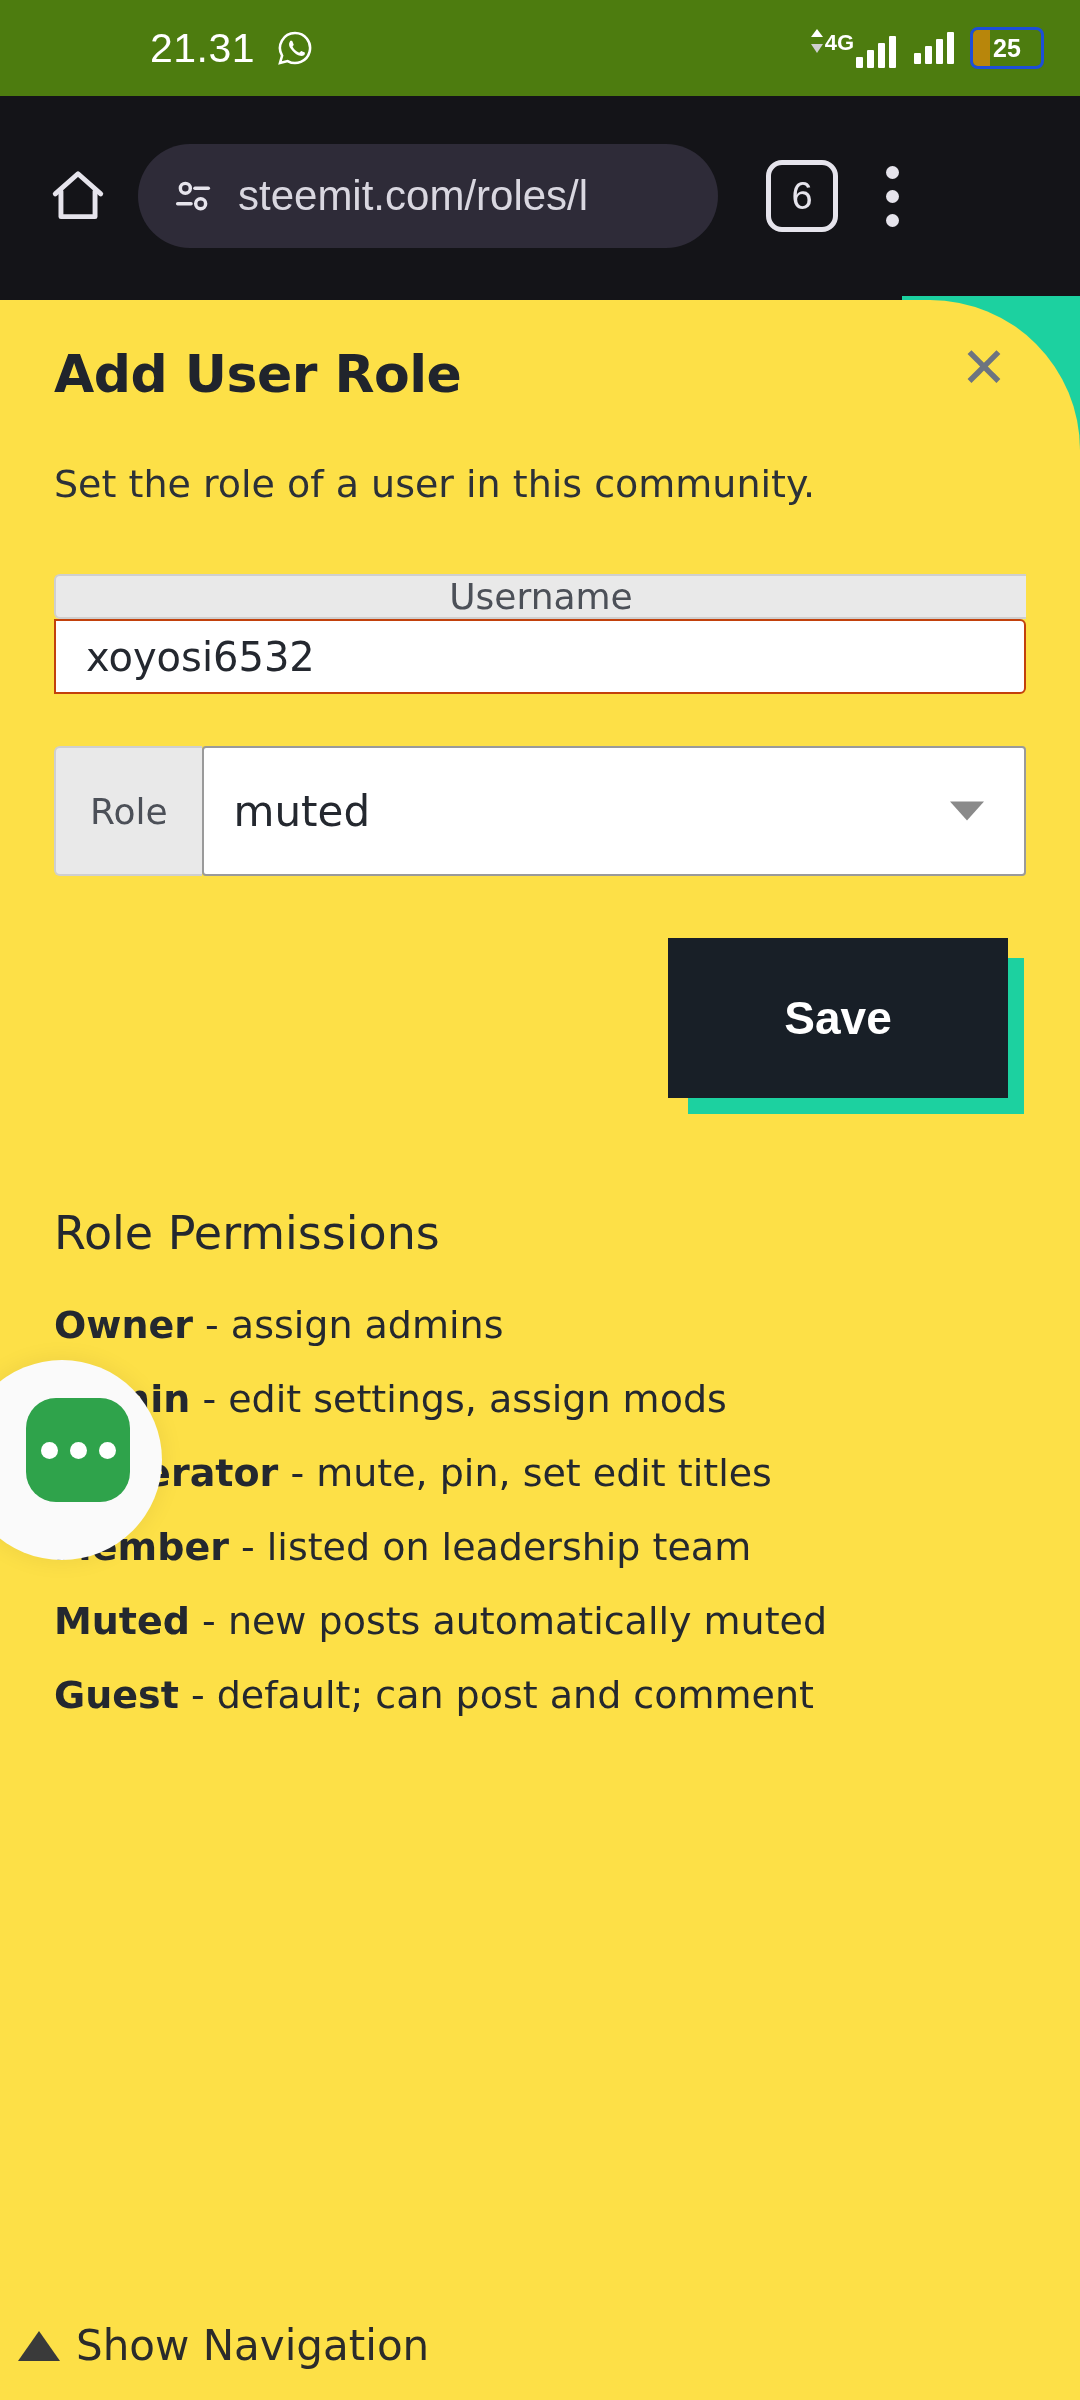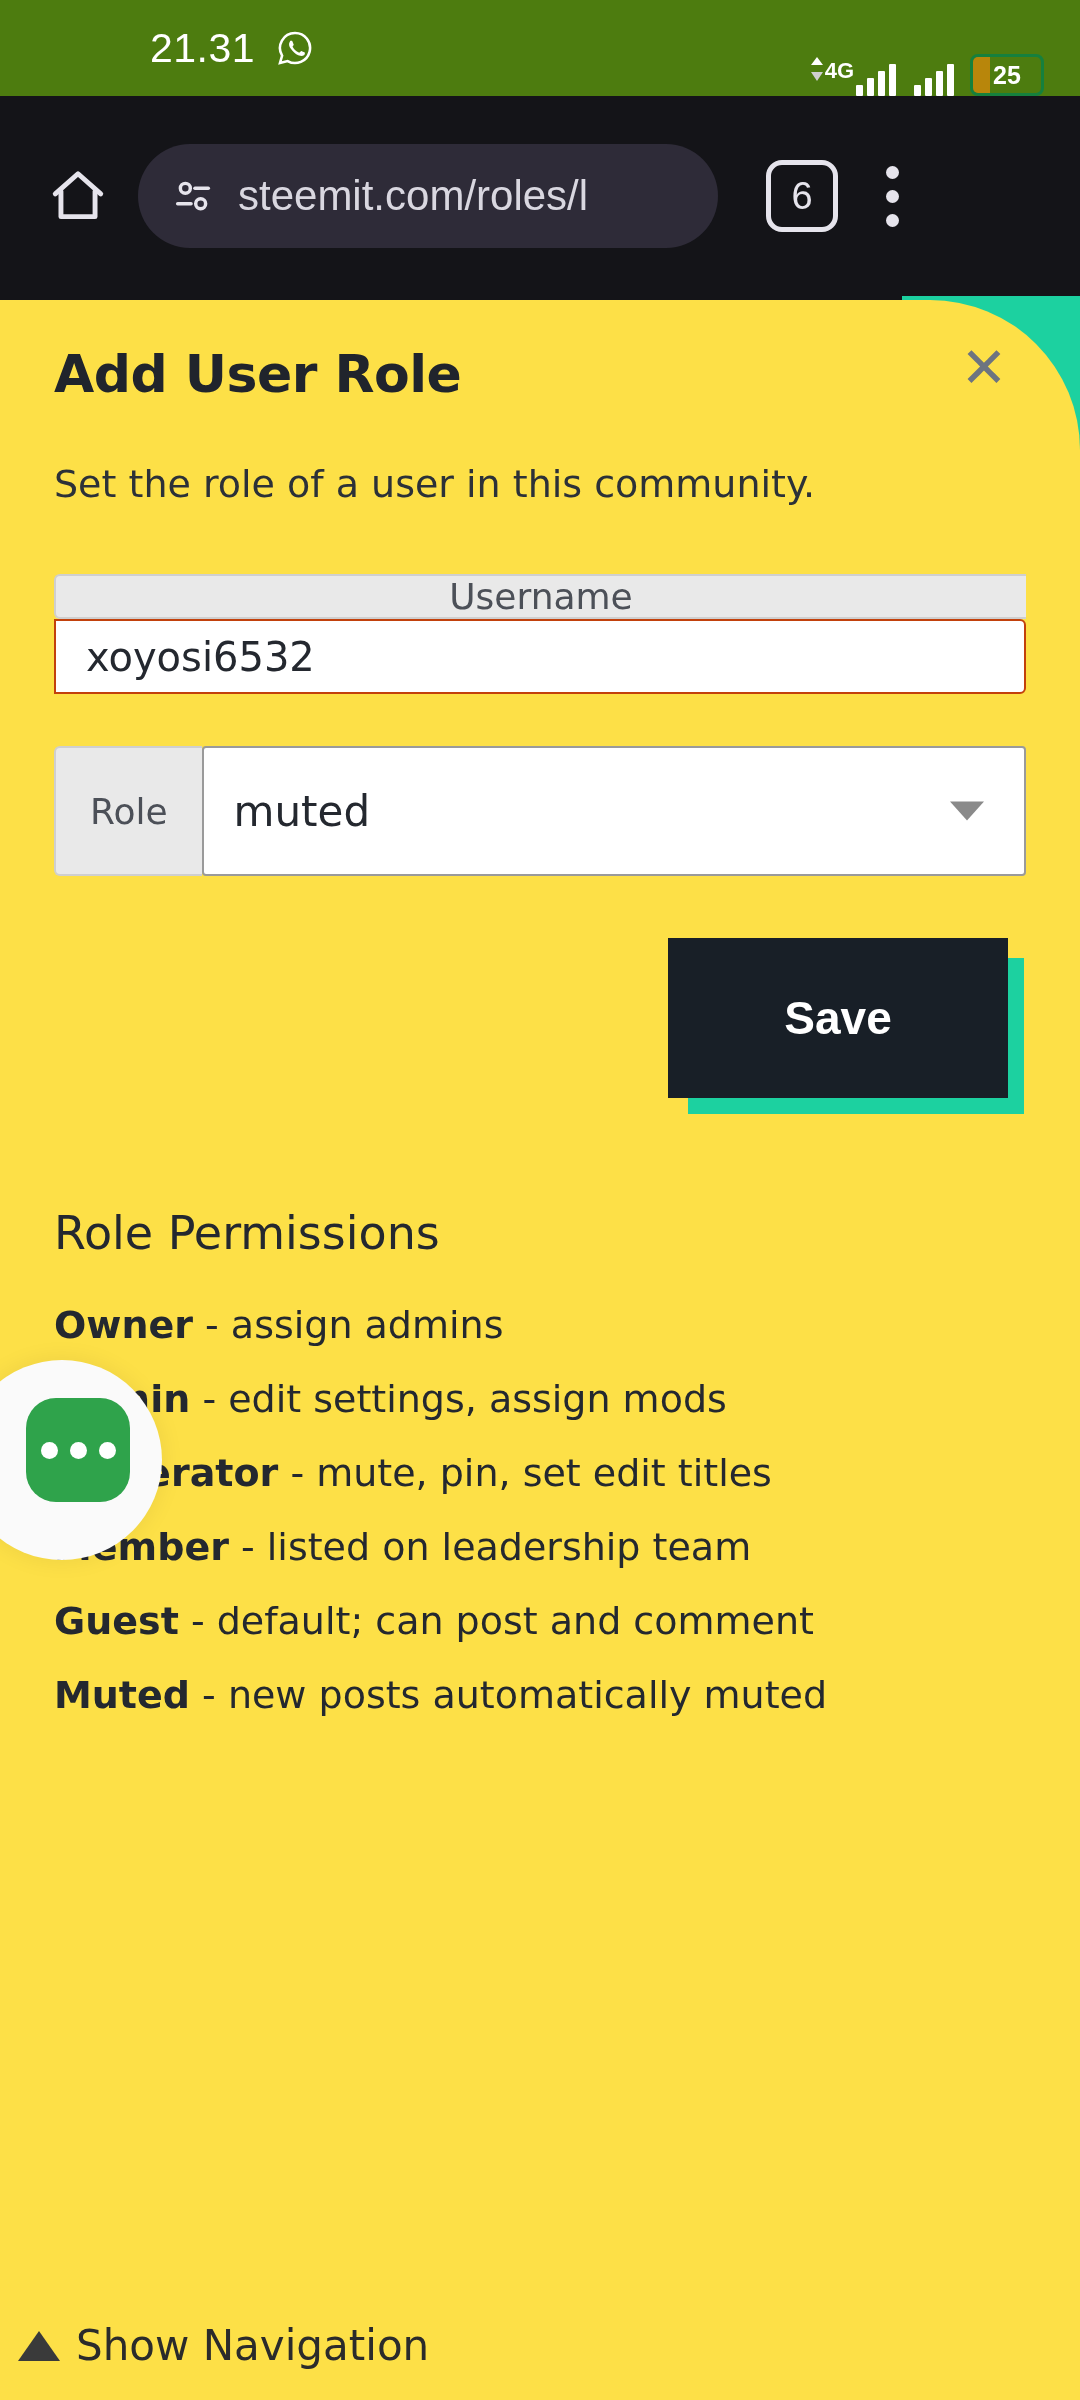--- a/index.html
+++ b/index.html
@@ -40,21 +40,21 @@
     margin-left: 22px;
     display: flex;
     align-items: center;
   }
   .sb-right {
     position: absolute;
     right: 36px;
     top: 0;
     height: 96px;
     display: flex;
-    align-items: flex-end;
+    align-items: center;
   }
   .net-group {
     display: flex;
     align-items: flex-end;
     height: 40px;
   }
   .net-label {
     color: #ffffff;
     font-size: 22px;
     font-weight: bold;
@@ -83,21 +83,21 @@
   }
   .bars i:nth-child(1) { height: 11px; }
   .bars i:nth-child(2) { height: 18px; }
   .bars i:nth-child(3) { height: 25px; }
   .bars i:nth-child(4) { height: 32px; }
   .bars.second { margin-left: 18px; }
   .battery {
     position: relative;
     width: 68px;
     height: 36px;
-    border: 3px solid #15803d;
+    border: 3px solid #1d4ed8;
     border-radius: 8px;
     margin-left: 16px;
     display: flex;
     align-items: center;
     overflow: hidden;
   }
   .battery::after {
     content: "";
     position: absolute;
     right: -9px;
@@ -522,24 +522,24 @@
       <div class="perm-item">
         <b>Admin</b><span> - edit settings, assign mods</span>
       </div>
       <div class="perm-item">
         <b>Moderator</b><span> - mute, pin, set edit titles</span>
       </div>
       <div class="perm-item">
         <b>Member</b><span> - listed on leadership team</span>
       </div>
       <div class="perm-item">
+        <b>Muted</b><span> - new posts automatically muted</span>
+      </div>
+      <div class="perm-item">
         <b>Guest</b><span> - default; can post and comment</span>
-      </div>
-      <div class="perm-item">
-        <b>Muted</b><span> - new posts automatically muted</span>
       </div>
     </div>
 
     <div class="fab-halo"></div>
     <div class="fab">
       <i></i>
         <i></i>
         <i></i>
     </div>
 

